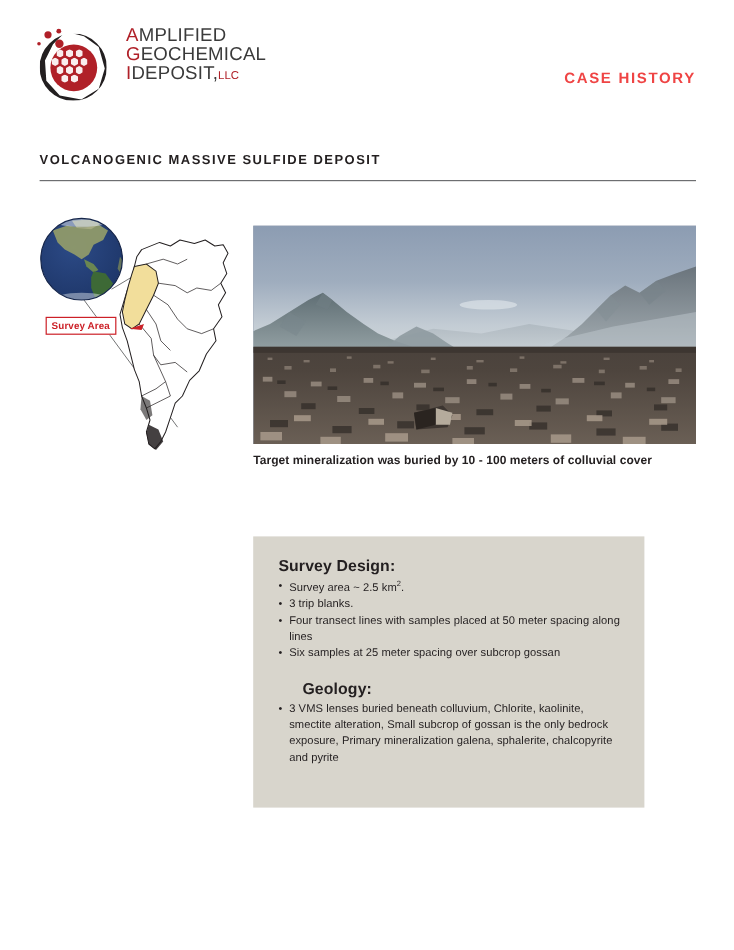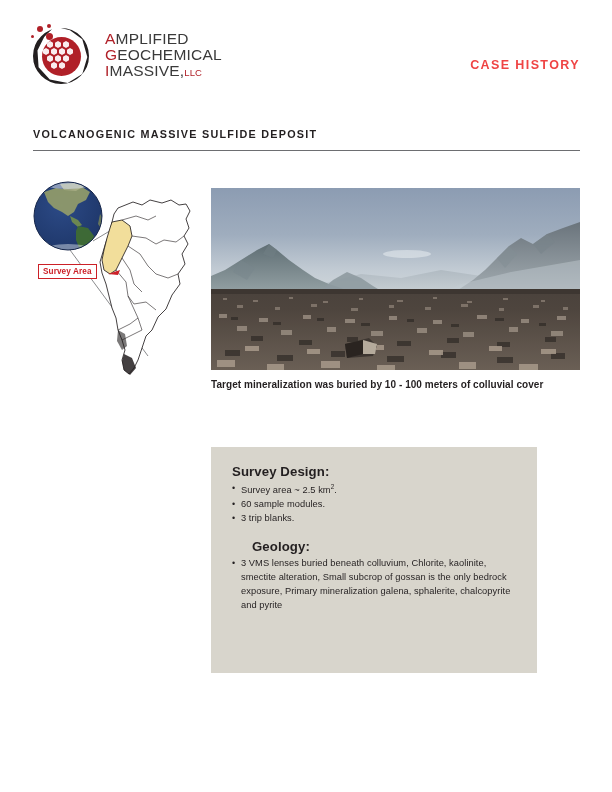--- a/index.html
+++ b/index.html
@@ -19,21 +19,21 @@
   
   .header {
     position: absolute;
     left: 0; top: 0;
     width: 612px; height: 110px;
   }
   .logo-block {
     position: absolute;
     left: 29px; top: 22px;
     display: flex;
-    align-items: center;
+    align-items: flex-start;
   }
   .logo-mark {
     position: relative;
     width: 66px; height: 66px;
     flex: 0 0 auto;
   }
   .logo-ring {
     position: absolute;
     left: 4px; top: 6px;
     width: 56px; height: 56px;
@@ -218,21 +218,21 @@
       </div>
       <div class="dot" style="left:8px;  top:4px;  width:6px;  height:6px;"></div>
       <div class="dot" style="left:18px; top:2px;  width:4px;  height:4px;"></div>
       <div class="dot" style="left:17px; top:11px; width:7px;  height:7px;"></div>
       <div class="dot" style="left:2px;  top:13px; width:3px;  height:3px;"></div>
     </div>
 
     <div class="logo-text">
       <div class="logo-line"><span class="cap">A</span><span>MPLIFIED</span></div>
       <div class="logo-line"><span class="cap">G</span><span>EOCHEMICAL</span></div>
-      <div class="logo-line"><span class="cap">I</span><span>MASSIVE,</span><span class="llc">LLC</span></div>
+      <div class="logo-line"><span class="cap">I</span><span>DEPOSIT,</span><span class="llc">LLC</span></div>
     </div>
 
   </div>
 
   <div class="case-history">CASE HISTORY</div>
 </div>
 
 <div class="section-title">VOLCANOGENIC MASSIVE SULFIDE DEPOSIT</div>
 <div class="rule"></div>
 
@@ -439,22 +439,23 @@
   </svg>
 </div>
 
 <div class="photo-caption">Target mineralization was buried by 10 - 100 meters of colluvial cover</div>
 
 <div class="info-box">
 
   <h2 class="info-heading">Survey Design:</h2>
   <ul class="info-list">
     <li><span>Survey area ~ 2.5 km</span><sup>2</sup><span>.</span></li>
-    <li>60 sample modules.</li>
     <li>3 trip blanks.</li>
+    <li>Four transect lines with samples placed at 50 meter spacing along lines</li>
+    <li>Six samples at 25 meter spacing over subcrop gossan</li>
   </ul>
 
   <h2 class="info-heading second">Geology:</h2>
   <ul class="info-list">
     <li>3 VMS lenses buried beneath colluvium, Chlorite, kaolinite, smectite alteration, Small subcrop of gossan is the only bedrock exposure, Primary mineralization galena, sphalerite, chalcopyrite and pyrite</li>
   </ul>
 
 </div>
 
 </body></html>

